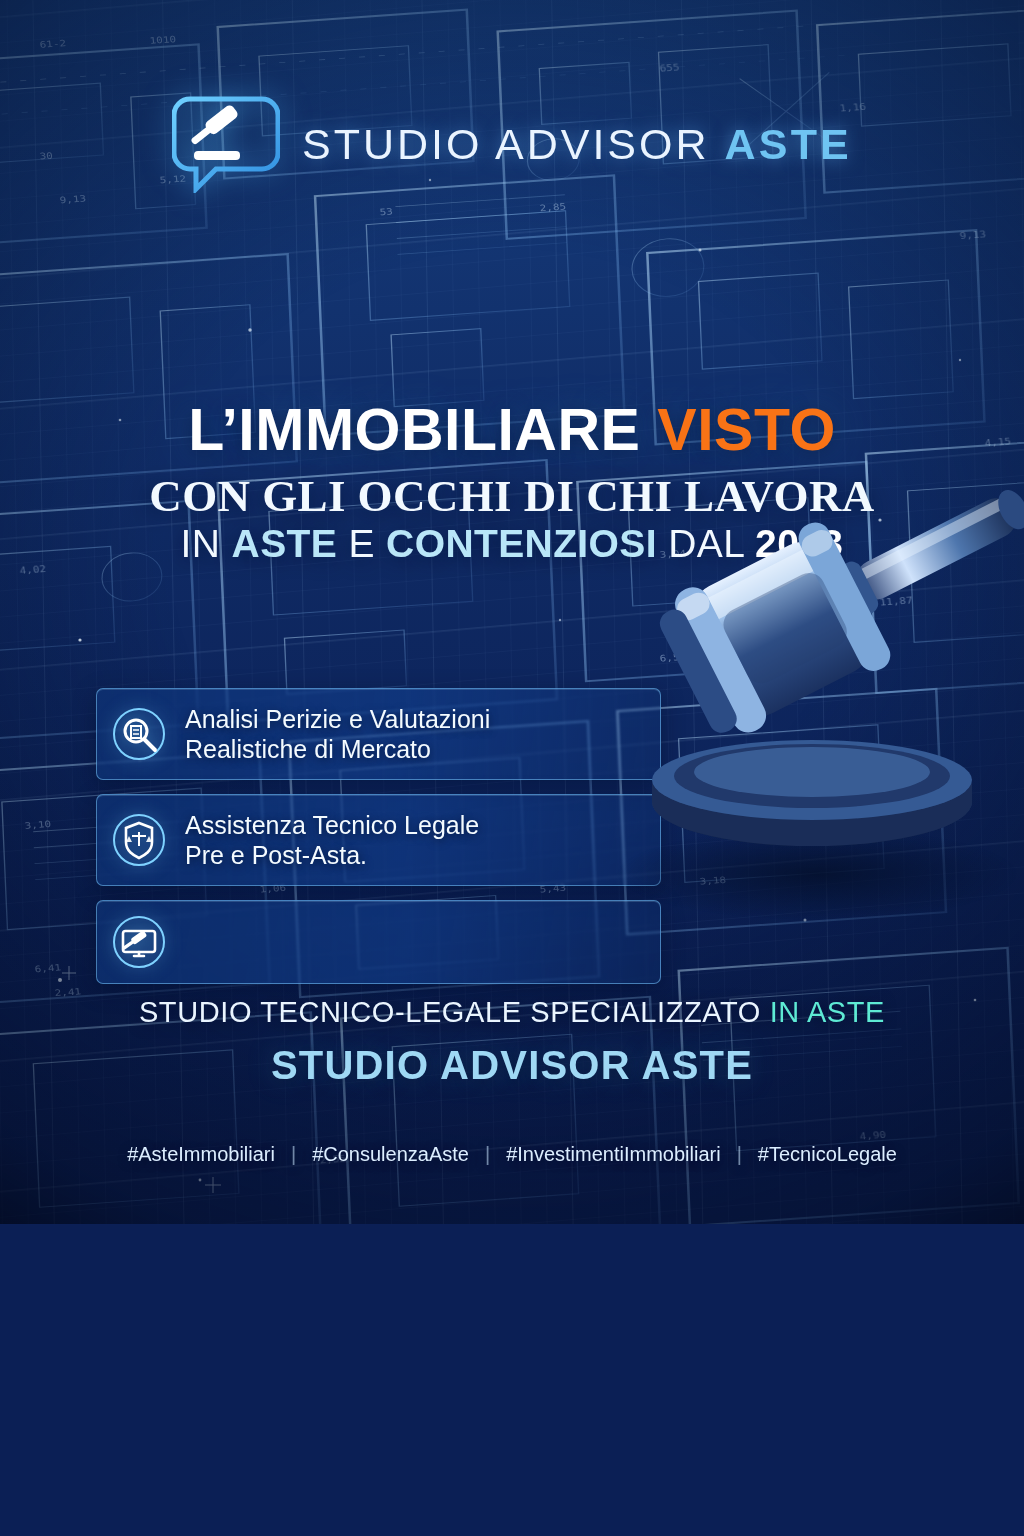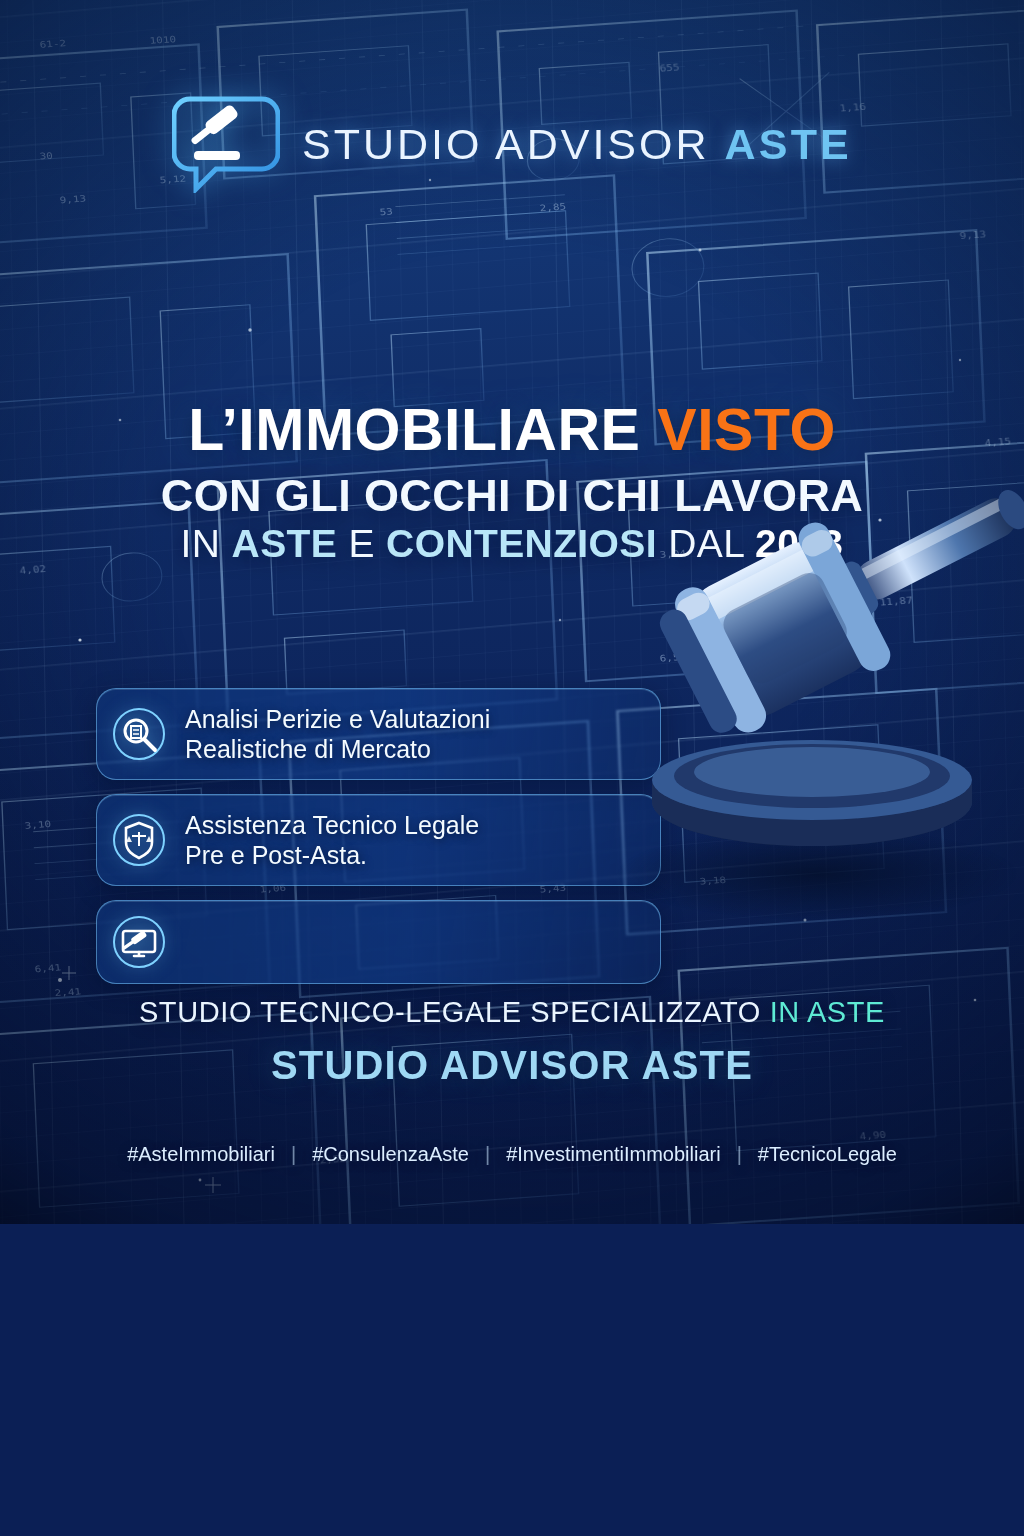--- a/index.html
+++ b/index.html
@@ -74,38 +74,38 @@
   .headline .l1 {
     font-size:59px; font-weight:800; letter-spacing:.5px; line-height:1.02;
     color:#ffffff; text-shadow:0 3px 20px rgba(4,20,60,.85), 0 0 34px rgba(90,180,255,.35);
   }
   .headline .l1 .cy { color:#f97316; }
   .headline .l2 {
     margin-top:10px;
     font-size:45px; font-weight:600; letter-spacing:.4px;
     color:#f2f9ff; text-shadow:0 3px 18px rgba(4,20,60,.8);
   }
-  .headline .l2 b { font-weight:800; }
+  .headline .l2 b { font-weight:800;font-family:Liberation Serif, serif; }
   .headline .l3 {
     margin-top:0;
     font-size:39px; font-weight:500; letter-spacing:.4px;
     color:#f2f9ff; text-shadow:0 3px 18px rgba(4,20,60,.8);
   }
   .headline .l3 .hi { color:#b9e6f8; font-weight:800; }
   .headline .l3 .wh { color:#ffffff; font-weight:800; }
 
   
   .features {
     position:absolute; left:96px; top:688px; width:565px;
     display:flex; flex-direction:column; gap:14px;
   }
   .feature {
     position:relative;
     min-height:84px;
-    border-radius:20px;
+    border-radius:7px;
     border:1.5px solid rgba(120,200,255,.55);
     background:linear-gradient(100deg, rgba(14,52,120,.72) 0%, rgba(18,66,148,.55) 55%, rgba(16,58,130,.28) 100%);
     box-shadow:0 6px 22px rgba(3,14,44,.45), inset 0 1px 0 rgba(180,225,255,.18);
     display:flex; align-items:center; gap:18px;
     padding:12px 18px 12px 14px;
     backdrop-filter:blur(1px);
   }
   .feature.two-line { min-height:92px; }
   .f-icon {
     flex:0 0 auto; width:56px; height:56px; position:relative;

